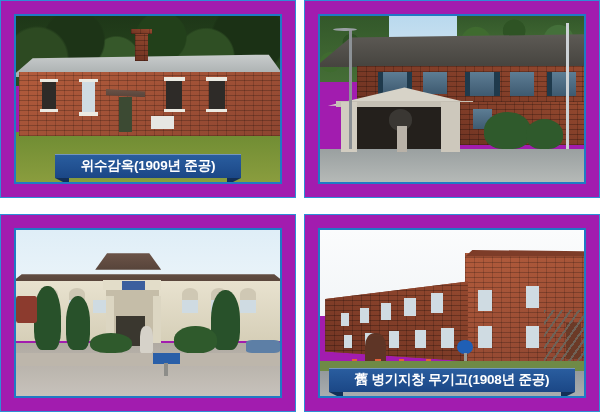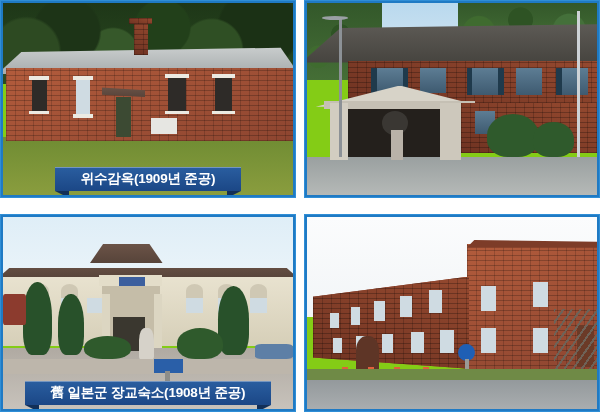--- a/index.html
+++ b/index.html
@@ -29,22 +29,22 @@
   .card {
     position: relative;
     box-sizing: border-box;
     overflow: hidden;
   }
   .card-frame {
     position: absolute;
     inset: 0;
     box-sizing: border-box;
     border: 1px solid #2f8ed6;
-    background: #84cc16;
-    padding: 0;
+    background: #a21caf;
+    padding: 13px;
   }
   .card-inner {
     position: relative;
     width: 100%;
     height: 100%;
     box-sizing: border-box;
     border: 2px solid #1f7ac4;
     overflow: hidden;
   }
 
@@ -318,25 +318,20 @@
           <div class="ph-layer" style="left:47%;top:58%;width:5%;height:16%;background:#d6d2c9;border-radius:40% 40% 10% 10%;"></div>
 
           <div class="ph-layer" style="left:0;right:0;top:74%;height:8%;background:#bdb6ab;"></div>
 
           <div class="ph-layer" style="left:52%;top:74%;width:10%;height:7%;background:#2a5fa8;"></div>
           <div class="ph-layer" style="left:56%;top:80%;width:1.5%;height:8%;background:#8d8d89;"></div>
 
           <div class="ph-layer" style="left:87%;top:66%;width:13%;height:8%;background:#5d7fa6;border-radius:18%;"></div>
         </div>
 
-        <div class="banner-wrap">
-          <div class="banner">
-            <span>舊 일본군 장교숙소(1908년 준공)</span>
-          </div>
-        </div>
 
       </div>
     </div>
   </div>
 
   <div class="card">
     <div class="card-frame">
       <div class="card-inner">
 
         <div class="photo">
@@ -376,18 +371,23 @@
           <div class="ph-layer" style="left:54.4%;top:74%;width:1.4%;height:10%;background:#9a9a96;"></div>
 
           <div class="ph-layer" style="left:12%;top:78%;width:2%;height:6%;background:#e0603c;"></div>
           <div class="ph-layer" style="left:21%;top:78%;width:2%;height:6%;background:#e0603c;"></div>
           <div class="ph-layer" style="left:30%;top:78%;width:2%;height:6%;background:#e0603c;"></div>
           <div class="ph-layer" style="left:40%;top:78%;width:2%;height:6%;background:#e0603c;"></div>
 
           <div class="ph-layer" style="left:0;right:0;top:79%;height:6%;background:#6f8a46;"></div>
         </div>
 
+        <div class="banner-wrap">
+          <div class="banner">
+            <span>舊 병기지창 무기고(1908년 준공)</span>
+          </div>
+        </div>
 
       </div>
     </div>
   </div>
 
 </div>
 
 </body></html>

